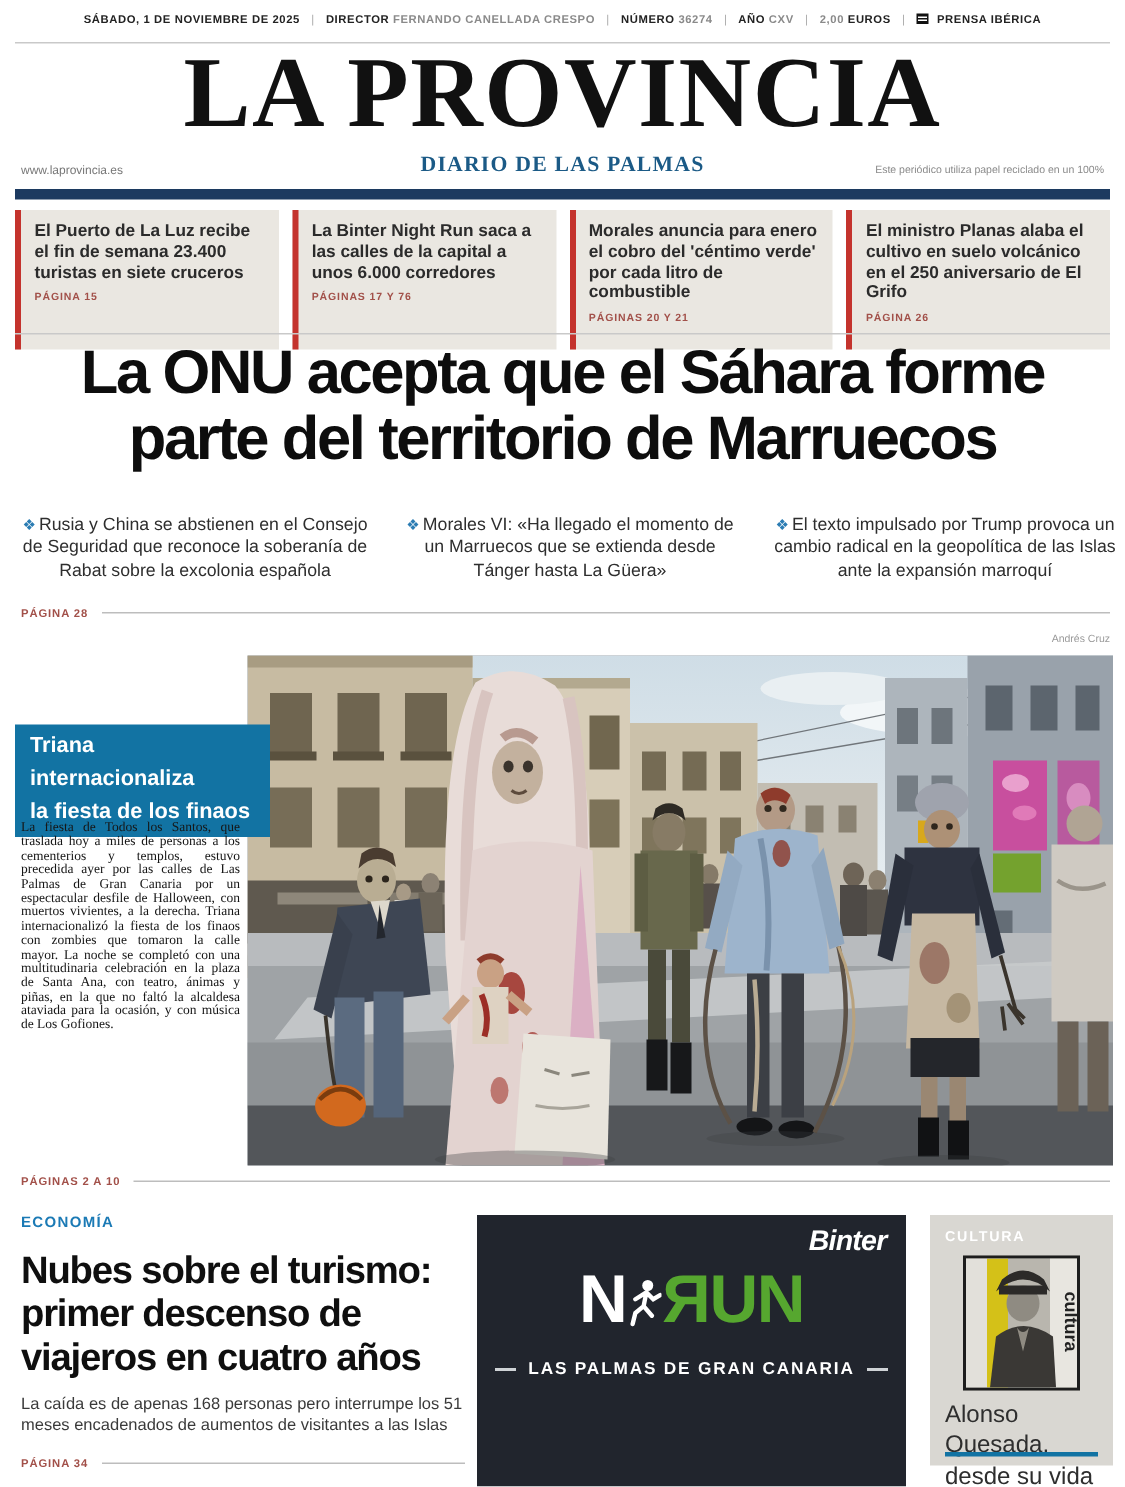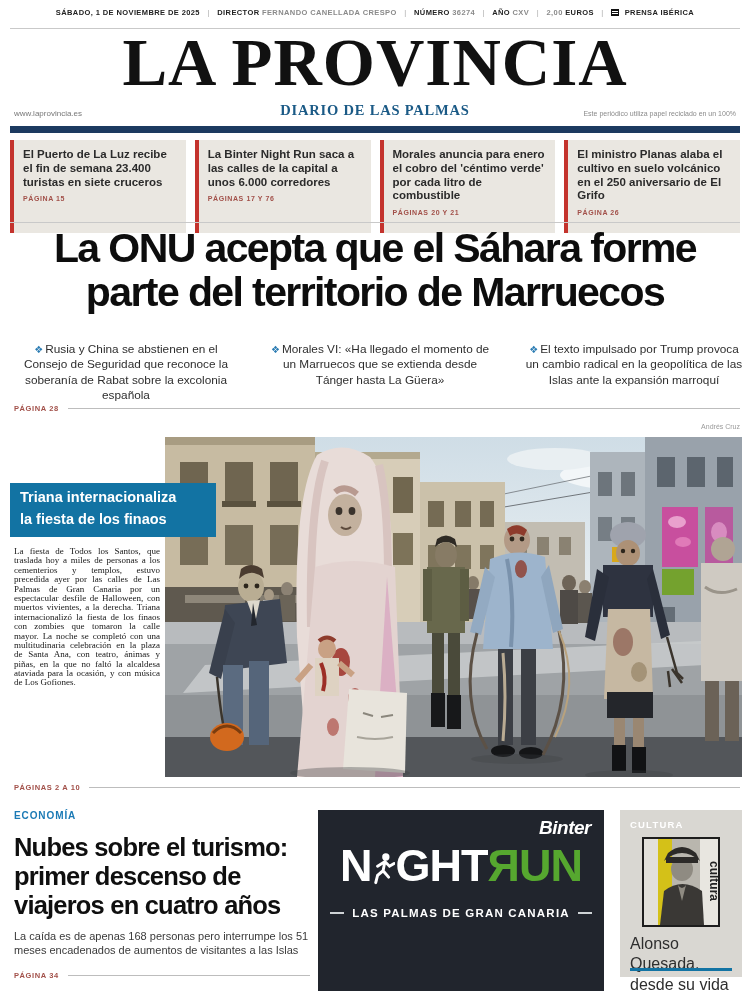--- a/index.html
+++ b/index.html
@@ -31,37 +31,37 @@
   .storybox{flex:1;background:#eae7e1;border-left:4px solid #c4332d;padding:8px 10px 17px 9px;min-height:57px;}
   .storybox .t{font-size:11.5px;font-weight:bold;line-height:1.2;color:#2b2b2b;}
   .storybox .p{margin-top:6px;font-size:7px;letter-spacing:.6px;color:#a25049;font-weight:bold;}
 
   .rule1{position:absolute;left:10px;right:10px;top:222px;border-top:1px solid #c9c9c9;}
 
   
   .lead{position:absolute;left:0;right:0;top:226px;text-align:center;font-weight:700;
         font-size:41px;line-height:1.08;letter-spacing:-1.6px;color:#0d0d0d;}
 
-  .bullets{position:absolute;left:14px;right:4px;top:342px;display:flex;gap:30px;justify-content:center;}
+  .bullets{position:absolute;left:14px;right:4px;top:342px;display:flex;gap:18px;justify-content:center;}
   .bullet{flex:1;text-align:center;font-size:11.8px;line-height:1.3;color:#2e2e2e;}
   .bullet .dia{color:#2b7cb3;font-size:10px;margin-right:2px;}
 
   .pagerow{position:absolute;display:flex;align-items:center;}
   .pagerow .lbl{font-size:7.5px;font-weight:bold;letter-spacing:.6px;color:#a25049;white-space:nowrap;}
   .pagerow .ln{flex:1;border-top:1px solid #bdbdbd;margin-left:9px;}
   .row-p28{left:14px;right:10px;top:404px;}
   .row-p210{left:14px;right:10px;top:783px;}
   .row-p34{left:14px;width:296px;top:971px;}
 
   .credit{position:absolute;right:10px;top:423px;font-size:7px;color:#9a9a9a;}
 
   
   .photo{position:absolute;left:165px;top:437px;width:577px;height:340px;background:#9aa0a5;}
   .photo svg{display:block;width:100%;height:100%;}
-  .photolabel{position:absolute;left:10px;top:483px;width:206px;background:#1273a3;color:#fff;
+  .photolabel{position:absolute;left:10px;top:483px;width:170px;background:#1273a3;color:#fff;
       font-size:14.5px;font-weight:bold;line-height:1.5;padding:4px 6px 6px 10px;box-sizing:border-box;}
 
   .leftbody{position:absolute;left:14px;top:547px;width:146px;font-family:"Liberation Serif",serif;
       font-size:9px;line-height:1.045;text-align:justify;color:#161616;}
 
   
   .econ-section{position:absolute;left:14px;top:810px;font-size:10px;font-weight:bold;letter-spacing:.9px;color:#1b7ab5;}
   .econ-head{position:absolute;left:14px;top:833px;width:304px;font-size:25.5px;font-weight:700;
       letter-spacing:-.8px;line-height:1.13;color:#0f0f0f;}
   .econ-dek{position:absolute;left:14px;top:929px;width:298px;font-size:11px;line-height:1.3;color:#3a3a3a;}
@@ -369,21 +369,20 @@
   </div>
 
   <div class="ad">
     <div class="brand">Binter</div>
     <div class="title">
       <span>N</span>
       <svg class="runner" viewBox="0 0 24 34">
         <circle cx="14" cy="5" r="4" fill="#ffffff"></circle>
         <path d="M5 15 L13 10 L18 15 L23 12 M13 10 L11 20 L17 27 M11 20 L5 25 L3 33" stroke="#ffffff" stroke-width="3.2" fill="none" stroke-linecap="round"></path>
       </svg>
-      <span>GHT</span>
       <span class="grn">ЯUN</span>
     </div>
     <div class="locrow">
       <span class="ln"></span>
       <span class="loc">LAS PALMAS DE GRAN CANARIA</span>
       <span class="ln"></span>
     </div>
     <div class="bottom">
       <span>1 NOV</span>
       <span class="grn">¡HOY DESPEGAMOS!</span>

